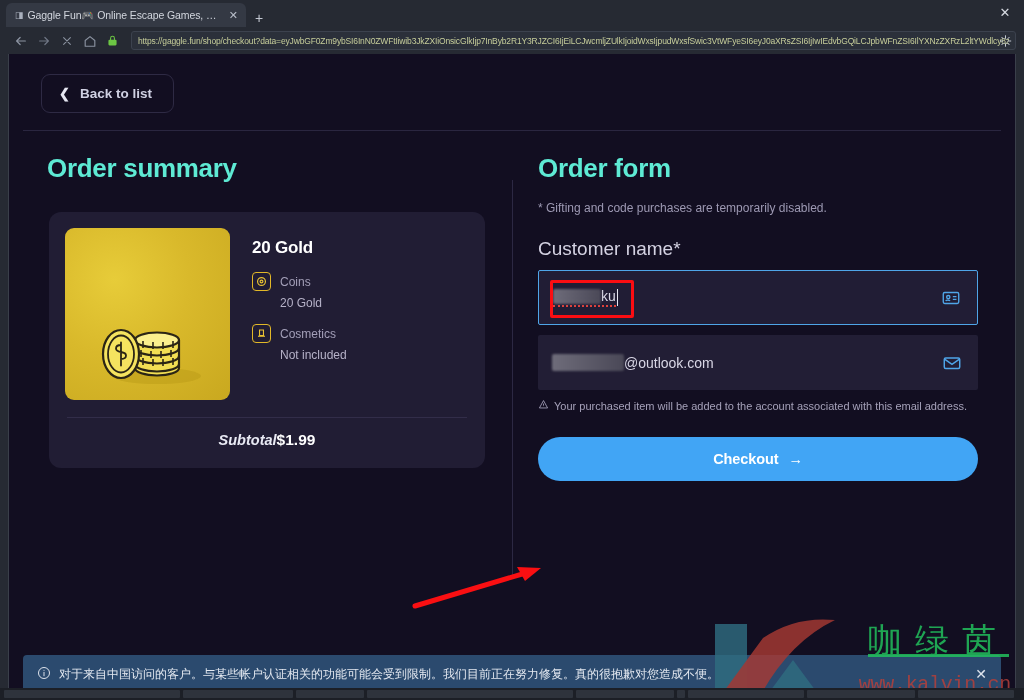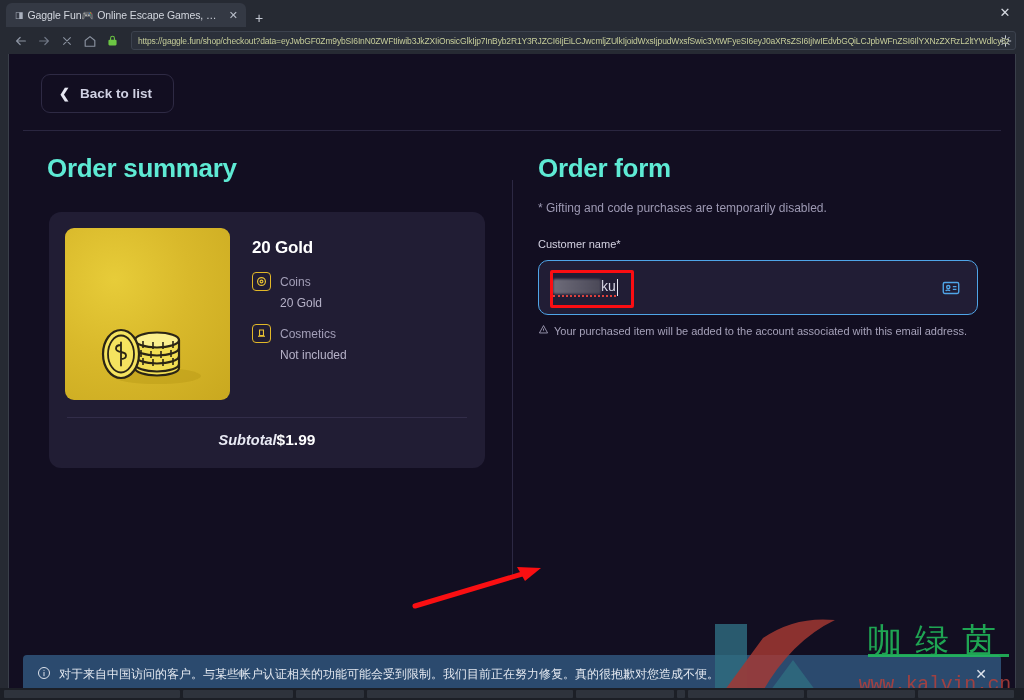--- a/index.html
+++ b/index.html
@@ -152,23 +152,23 @@
   .subtotal-row {
     display: flex; justify-content: center; align-items: center;
     padding: 13px 4px 3px 4px;
   }
   .subtotal-label { font-size: 14.5px; font-weight: 700; font-style: italic; color: #e9eaf4; }
   .subtotal-val { font-size: 15.5px; font-weight: 800; color: #ffffff; }
 
   
   .form { margin-left: 26px; width: 440px; }
   .notice { font-size: 12px; color: #9d99b3; margin-top: 17px; }
-  .field-label { font-size: 11px; color: #d4d2e2; margin-top: 23px; }
+  .field-label { font-size: 19px; color: #d4d2e2; margin-top: 23px; }
   .input-wrap {
-    margin-top: 10px; height: 55px; border-radius: 10px;
+    margin-top: 10px; height: 55px; border-radius: 2px;
     background: #221e35; display: flex; align-items: center;
     padding: 0 16px 0 14px; position: relative;
   }
   .input-wrap.focused { border: 1px solid #4fa5e8; background: #211d35; }
   .input-val { flex: 1; font-size: 14px; color: #d9d7e6; display: flex; align-items: center; }
   .redact {
     display: inline-block; height: 15px; border-radius: 2px;
     background: linear-gradient(90deg,#6e6c7a,#4a4857);
     filter: blur(1.2px);
     vertical-align: middle;
@@ -375,31 +375,47 @@
               <span class="inp-icon">
                 <svg width="20" height="20" viewBox="0 0 22 22" fill="none" stroke="currentColor" stroke-width="1.5">
                   <rect x="2.5" y="5" width="17" height="12" rx="1.6"></rect>
                   <circle cx="8" cy="10" r="1.8"></circle>
                   <path d="M5.2 14.4c.6-1.5 4-1.5 4.6 0M13 9.5h4M13 12.5h4"></path>
                 </svg>
               </span>
               <span class="redbox"></span>
             </div>
 
+            <div class="input-wrap">
+              <span class="input-val">
+                <span class="redact" style="width:72px;height:17px"></span>
+                  <span>@outlook.com</span>
+              </span>
+              <span class="inp-icon">
+                <svg width="20" height="20" viewBox="0 0 22 22" fill="none" stroke="currentColor" stroke-width="1.6">
+                  <rect x="2.5" y="5.5" width="17" height="11.5" rx="1.6"></rect>
+                  <path d="M3.2 7l7.8 5.6L18.8 7"></path>
+                </svg>
+              </span>
+            </div>
 
             <div class="hint">
               <span>
                 <svg width="11" height="11" viewBox="0 0 14 14" fill="none" stroke="currentColor" stroke-width="1.1">
                   <path d="M7 2l5.2 9.4H1.8z" stroke-linejoin="round"></path>
                     <path d="M7 5.8v2.7M7 10.1v.1"></path>
                 </svg>
               </span>
               <span>Your purchased item will be added to the account associated with this email address.</span>
             </div>
 
+            <button class="checkout">
+              <span>Checkout</span>
+              <span>→</span>
+            </button>
           </div>
         </div>
       </div>
 
       <div class="banner">
         <span>
           <svg width="14" height="14" viewBox="0 0 16 16" fill="none" stroke="currentColor" stroke-width="1.1">
             <circle cx="8" cy="8" r="6.3"></circle>
               <path d="M8 7.2v4M8 4.9v.1" stroke-linecap="round"></path>
           </svg>

